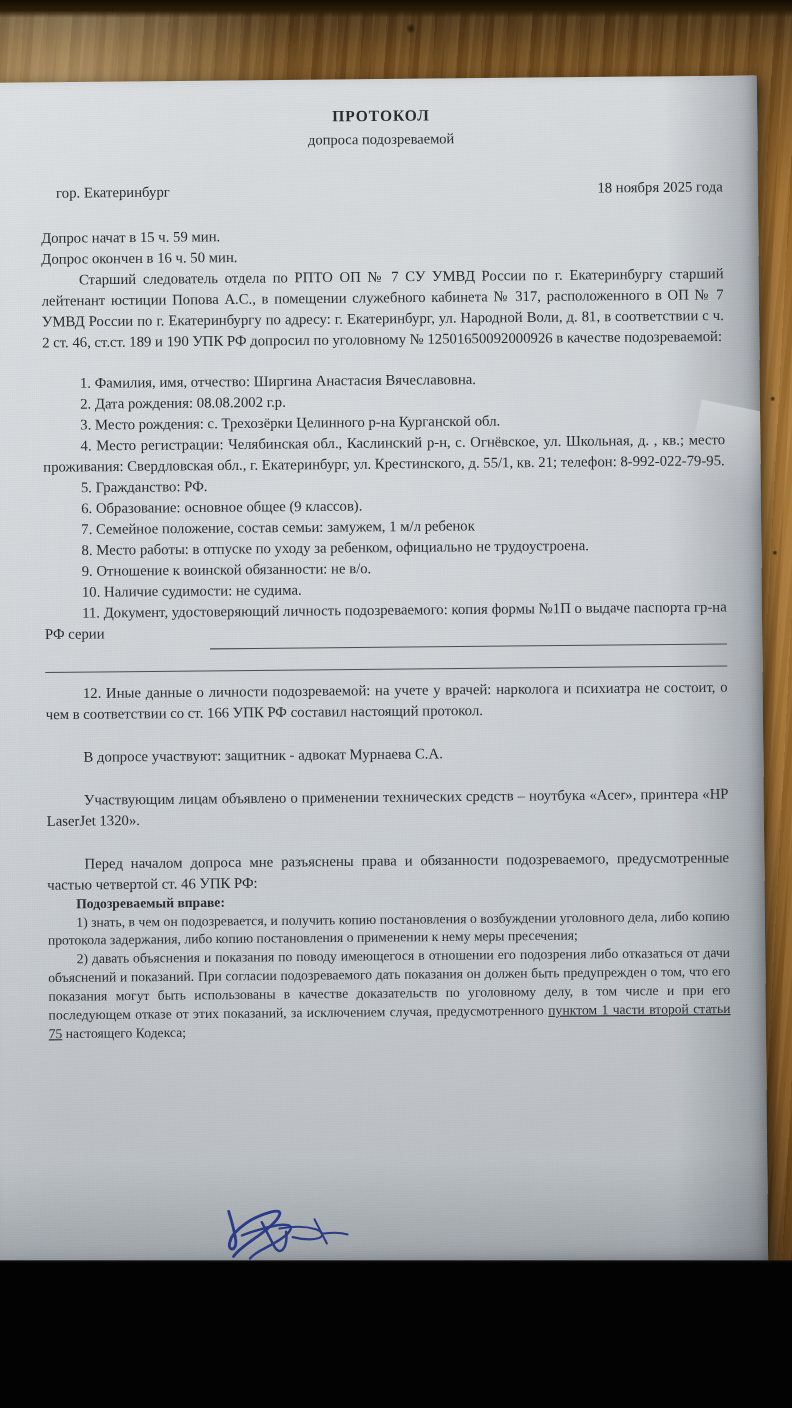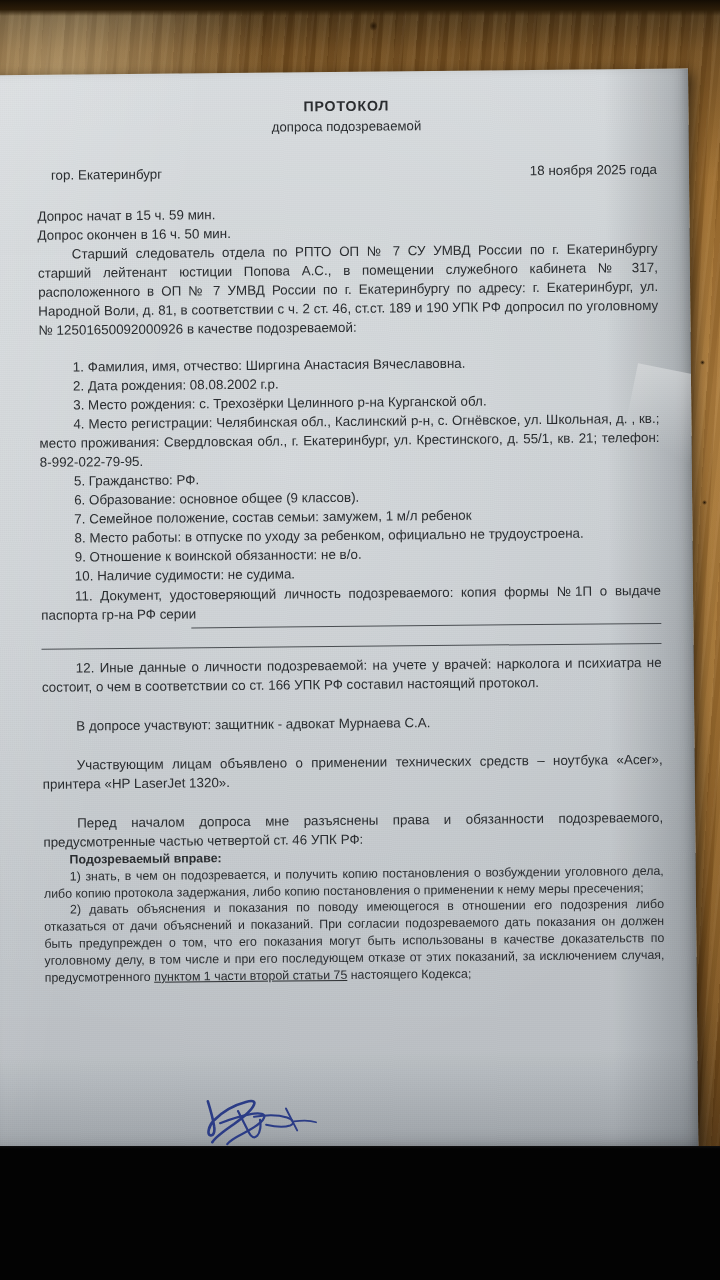--- a/index.html
+++ b/index.html
@@ -7,21 +7,21 @@
     margin: 0;
     padding: 0;
     background: #000;
   }
   #screen {
     position: relative;
     width: 720px;
     height: 1280px;
     overflow: hidden;
     background: #0a0705;
-    font-family: Liberation Sans, sans-serif;
+    font-family: Liberation Serif, serif;
   }
 
   
   .desk {
     position: absolute;
     inset: 0;
     background:
       linear-gradient(180deg, #3a2a14 0%, #6d4a1e 4%, #9a6a2c 14%, #a9793a 30%,
                       #9d6e30 55%, #7d531f 78%, #4a3012 94%, #241806 100%);
   }

